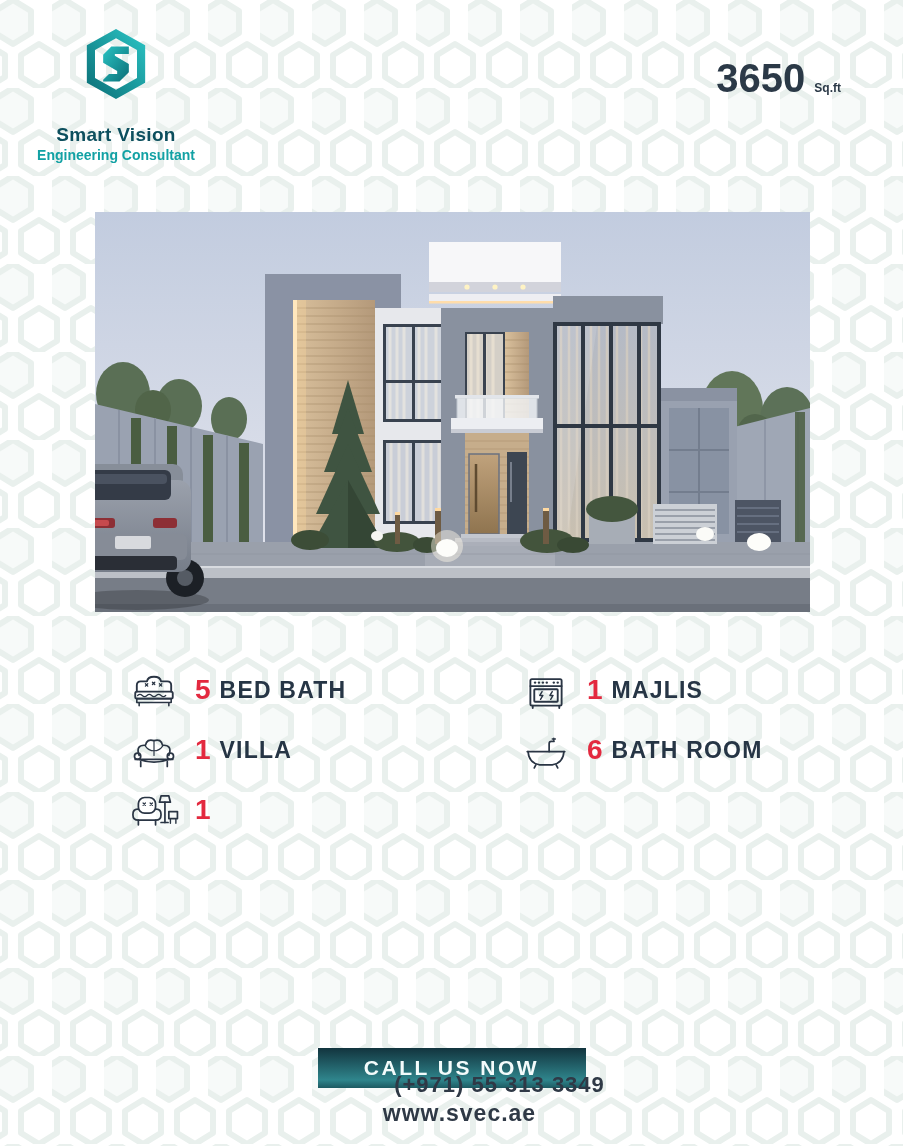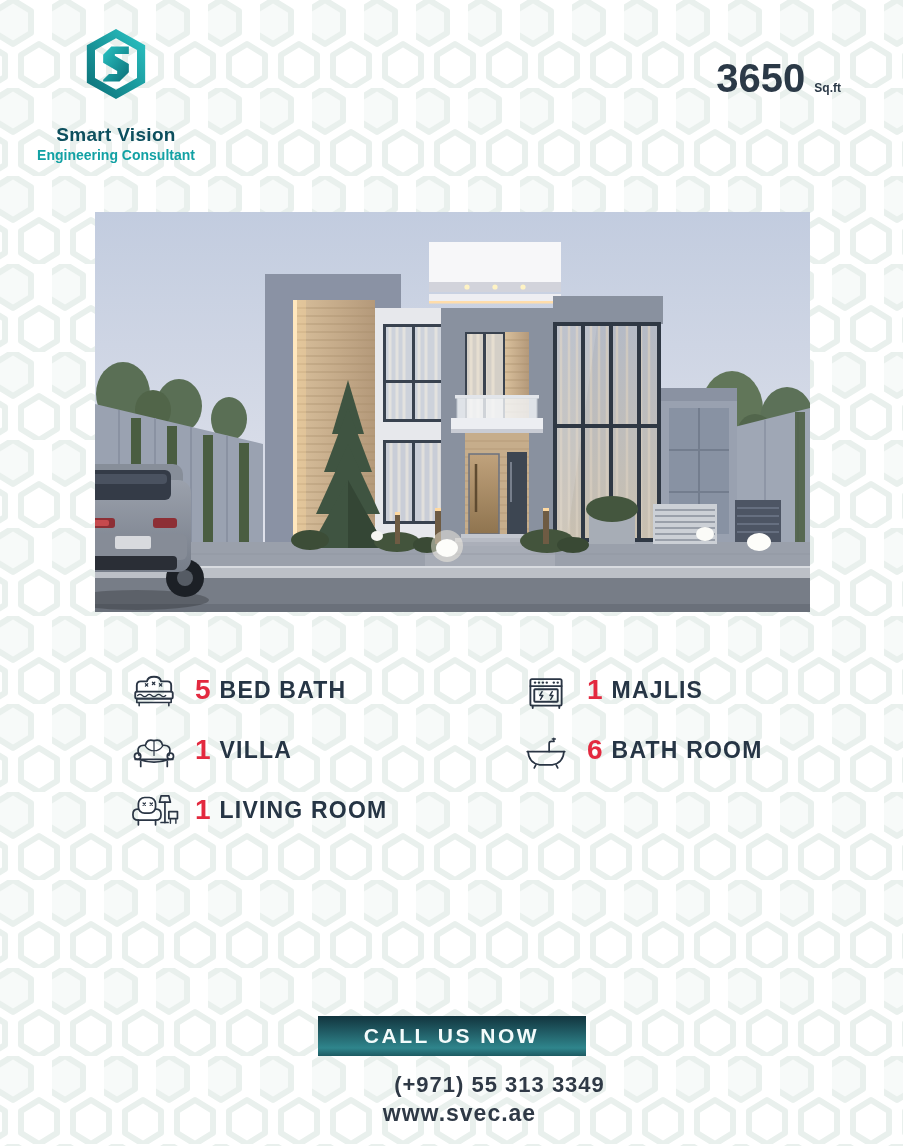--- a/index.html
+++ b/index.html
@@ -27,21 +27,21 @@
   
   .features{left:128px;top:660px;display:grid;grid-template-columns:392px 320px;
             grid-auto-rows:60px;align-items:center;}
   .feat{display:flex;align-items:center;}
   .fi{width:52px;display:flex;justify-content:center;}
   .fi svg{width:50px;height:46px;}
   .fc{font-size:28px;font-weight:700;color:#e3293f;margin:0 9px 0 15px;}
   .fl{font-size:23px;font-weight:700;color:#263545;letter-spacing:1.2px;}
 
   
-  .cta-button{left:50%;top:1016px;transform:translateX(-50%);width:268px;height:40px;
+  .cta-button{left:50%;top:1048px;transform:translateX(-50%);width:268px;height:40px;
       background:linear-gradient(180deg,#12343e 0%,#2f858c 80%,#1d5a62 100%);
       color:#f3fbfb;font-size:21px;font-weight:600;letter-spacing:2.5px;
       display:flex;align-items:center;justify-content:center;cursor:pointer;
       border:none;font-family:"Liberation Sans",sans-serif;}
   .phone{left:0;top:1072px;width:100%;text-align:center;font-size:22px;
          font-weight:600;color:#2f3946;letter-spacing:1px;margin-left:48px;}
   .website{left:0;top:1100px;width:100%;text-align:center;font-size:23px;
          font-weight:600;color:#2f3946;letter-spacing:1px;padding-left:8px;}
 </style>
 </head>
@@ -380,21 +380,20 @@
           <path d="M11 27 q-6 0-6 7 q0 7 7 7 h22 q7 0 7-7 q0-7-6-7"></path>
           <path d="M12 41 v6 M34 41 v6"></path>
           <path d="M46 44 V18"></path>
           <polygon points="41,10 51,10 53,18 39,18"></polygon>
           <path d="M41 44 h9"></path>
           <rect x="51" y="30" width="11" height="9"></rect>
           <path d="M53 39 v6 M60 39 v6" stroke-width="1.8"></path>
         </svg>
       </span>
       <span class="fc">1</span>
-      <span class="fl">LIVING ROOM</span>
     </div>
 
   </section>
 
   <button class="layer cta-button">CALL US NOW</button>
   <div class="layer phone">(+971) 55 313 3349</div>
   <div class="layer website">www.svec.ae</div>
 
 </div>
 

